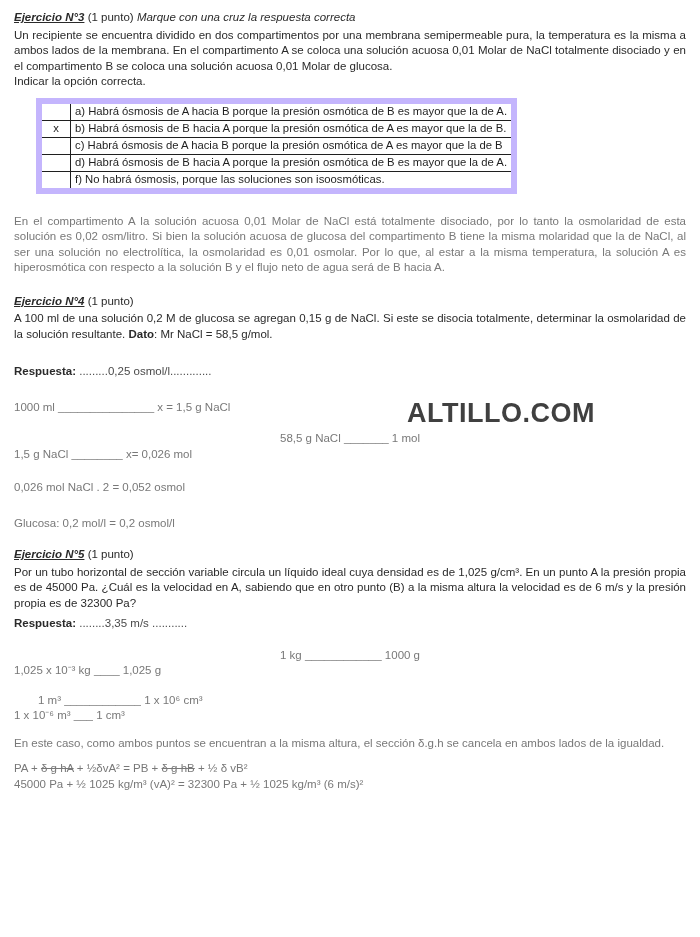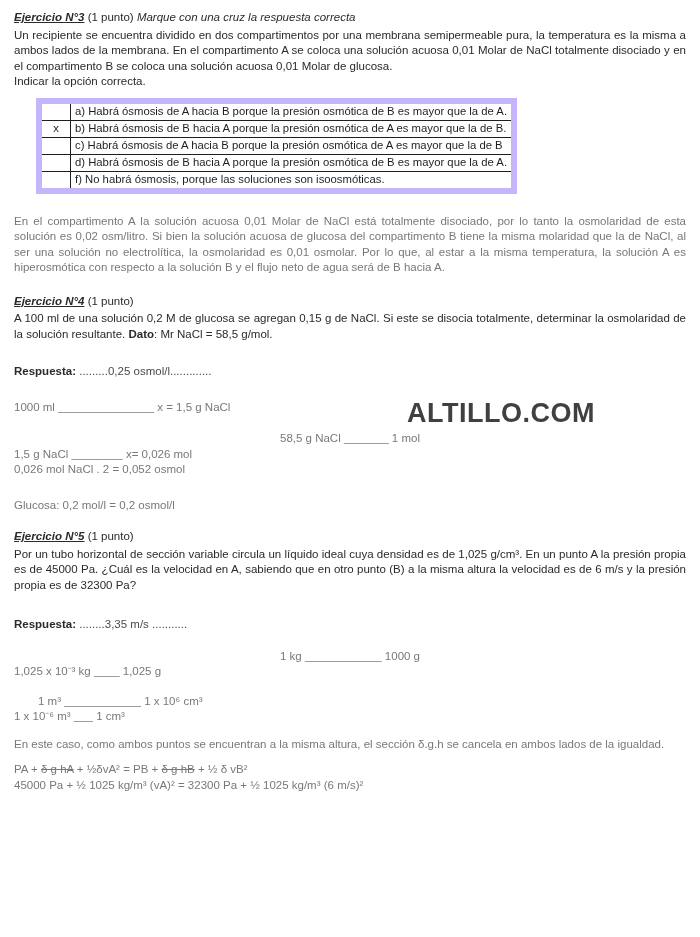--- a/index.html
+++ b/index.html
@@ -34,25 +34,25 @@
     padding:0 4px;
     height:16px;
     font-size:11.3px;
   }
   .mark-cell { width:20px; text-align:center; }
   .opt-cell { white-space:nowrap; }
   .explanation { margin-top:20px; }
   .section-4 { margin-top:18px; }
   .section-5 { margin-top:16px; }
   .respuesta { margin-top:22px; }
-  .respuesta-5 { margin-top:24px; }
+  .respuesta-5 { margin-top:5px; }
   .work { margin-top:20px; }
   .gap-sm { margin-top:14px;margin-left:24px; }
   .gap-md { margin-top:16px;text-align:center; }
-  .gap-lg { }
+  .gap-lg { margin-top:18px; }
   .gap-xl { margin-top:20px; }
   .note { margin-top:12px; }
   .eq { margin-top:10px; }
   .strike { text-decoration:line-through; }
   .watermark {
     position:absolute;
     left:368px; top:399px;
     font-size:27px;
     font-weight:900;
     line-height:28px;

